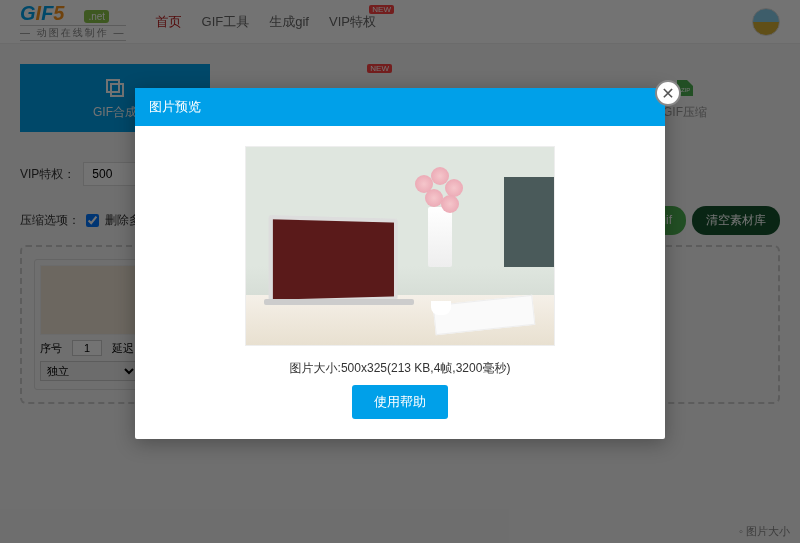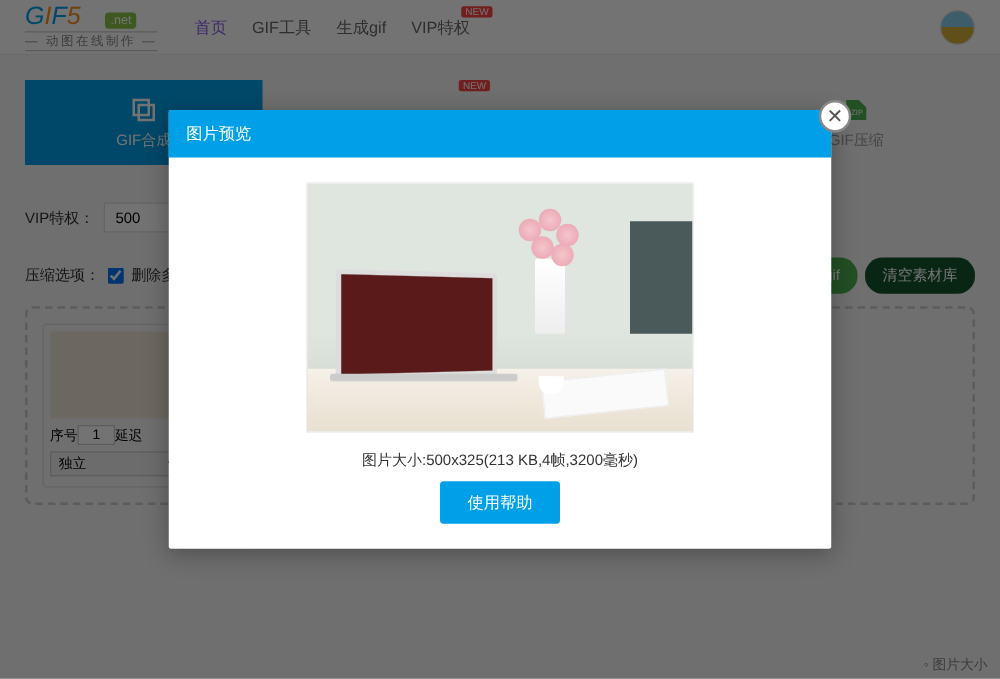--- a/index.html
+++ b/index.html
@@ -1,27 +1,27 @@
 <!DOCTYPE html>
 <html><head>
 <meta charset="utf-8">
 <style>
 * { box-sizing: border-box; margin: 0; padding: 0; }
 body { font-family: "Microsoft YaHei", Arial, sans-serif; font-size: 12px; background: #f5f5f5; width: 800px; height: 543px; overflow: hidden; position: relative; }
 
 
 .header { background: #fff; height: 44px; display: flex; align-items: center; padding: 0 20px; border-bottom: 1px solid #eee; }
 .logo { display: flex; align-items: baseline; }
-.logo-gif5 { font-weight: normal; font-size: 20px; font-style: italic; }
+.logo-gif5 { font-weight: bold; font-size: 20px; font-style: italic; }
 .logo-g { color: #00a0e9; } .logo-i { color: #f7931e; } .logo-f { color: #00a0e9; } .logo-5 { color: #f7931e; }
 .logo-net { background: #8bc34a; color: #fff; font-size: 10px; padding: 1px 4px; border-radius: 3px; margin-left: 20px; }
 .logo-sub { font-size: 10px; color: #888; display: block; letter-spacing: 2px; border-top: 1px solid #ccc; border-bottom: 1px solid #ccc; }
 .nav { display: flex; margin-left: 30px; gap: 20px; }
 .nav-item { color: #666; font-size: 13px; cursor: pointer; position: relative; }
-.nav-item.active { color: #8b5cf6; }
+.nav-item.active { color: #b91c1c; }
 .new-badge { position: absolute; top: -8px; right: -18px; background: #ff4444; color: #fff; font-size: 8px; padding: 0 3px; border-radius: 2px; }
 .avatar { margin-left: auto; width: 28px; height: 28px; border-radius: 50%; background: linear-gradient(to bottom, #87ceeb 50%, #d4af37 50%); border: 1px solid #ddd; }
 
 
 .main { padding: 20px; }
 .tabs { display: flex; height: 68px; align-items: stretch; gap: 0; }
 .tab { flex: 1; display: flex; flex-direction: column; align-items: center; justify-content: center; color: #999; cursor: pointer; position: relative; }
 .tab.active { background: #00a0e9; color: #fff; }
 .tab-icon { width: 24px; height: 24px; margin-bottom: 4px; }
 .tab-label { font-size: 12px; }
@@ -34,21 +34,21 @@
 
 
 .compress-row { display: flex; align-items: center; margin-top: 20px; gap: 6px; font-size: 12px; color: #333; }
 .btn-green { background: #4caf50; color: #fff; border: none; padding: 6px 14px; border-radius: 14px; font-size: 12px; margin-left: auto; cursor: pointer; }
 .btn-red { background: #14532d; color: #fff; border: none; padding: 6px 14px; border-radius: 14px; font-size: 12px; cursor: pointer; }
 
 
 .materials { border: 2px dashed #ccc; border-radius: 6px; margin-top: 10px; padding: 12px; display: flex; gap: 10px; }
 .mat-item { width: 140px; border: 1px solid #ddd; border-radius: 3px; padding: 5px; }
 .mat-thumb { width: 100%; height: 70px; background: #f0e4d4; border: 1px solid #eee; }
-.mat-row { display: flex; align-items: center; gap: 0; margin-top: 5px; font-size: 11px; }
+.mat-row { display: flex; align-items: center; gap: 10px; margin-top: 5px; font-size: 11px; }
 .mat-input { width: 30px; border: 1px solid #ccc; padding: 1px 2px; text-align: center; font-size: 11px; }
 .mat-select { flex: 1; border: 1px solid #ccc; padding: 2px; font-size: 11px; }
 .mat-del { width: 20px; height: 20px; border: 1px solid #ccc; background: #fff; font-size: 11px; cursor: pointer; }
 
 
 .footer { position: absolute; bottom: 0; right: 0; font-size: 11px; color: #888; padding: 4px 10px; }
 
 
 .overlay { position: absolute; inset: 0; background: rgba(0,0,0,0.55); display: flex; align-items: flex-start; justify-content: center; padding-top: 88px; }
 .modal { background: #fff; width: 530px; border-radius: 2px; position: relative; box-shadow: 0 4px 20px rgba(0,0,0,0.3); }

